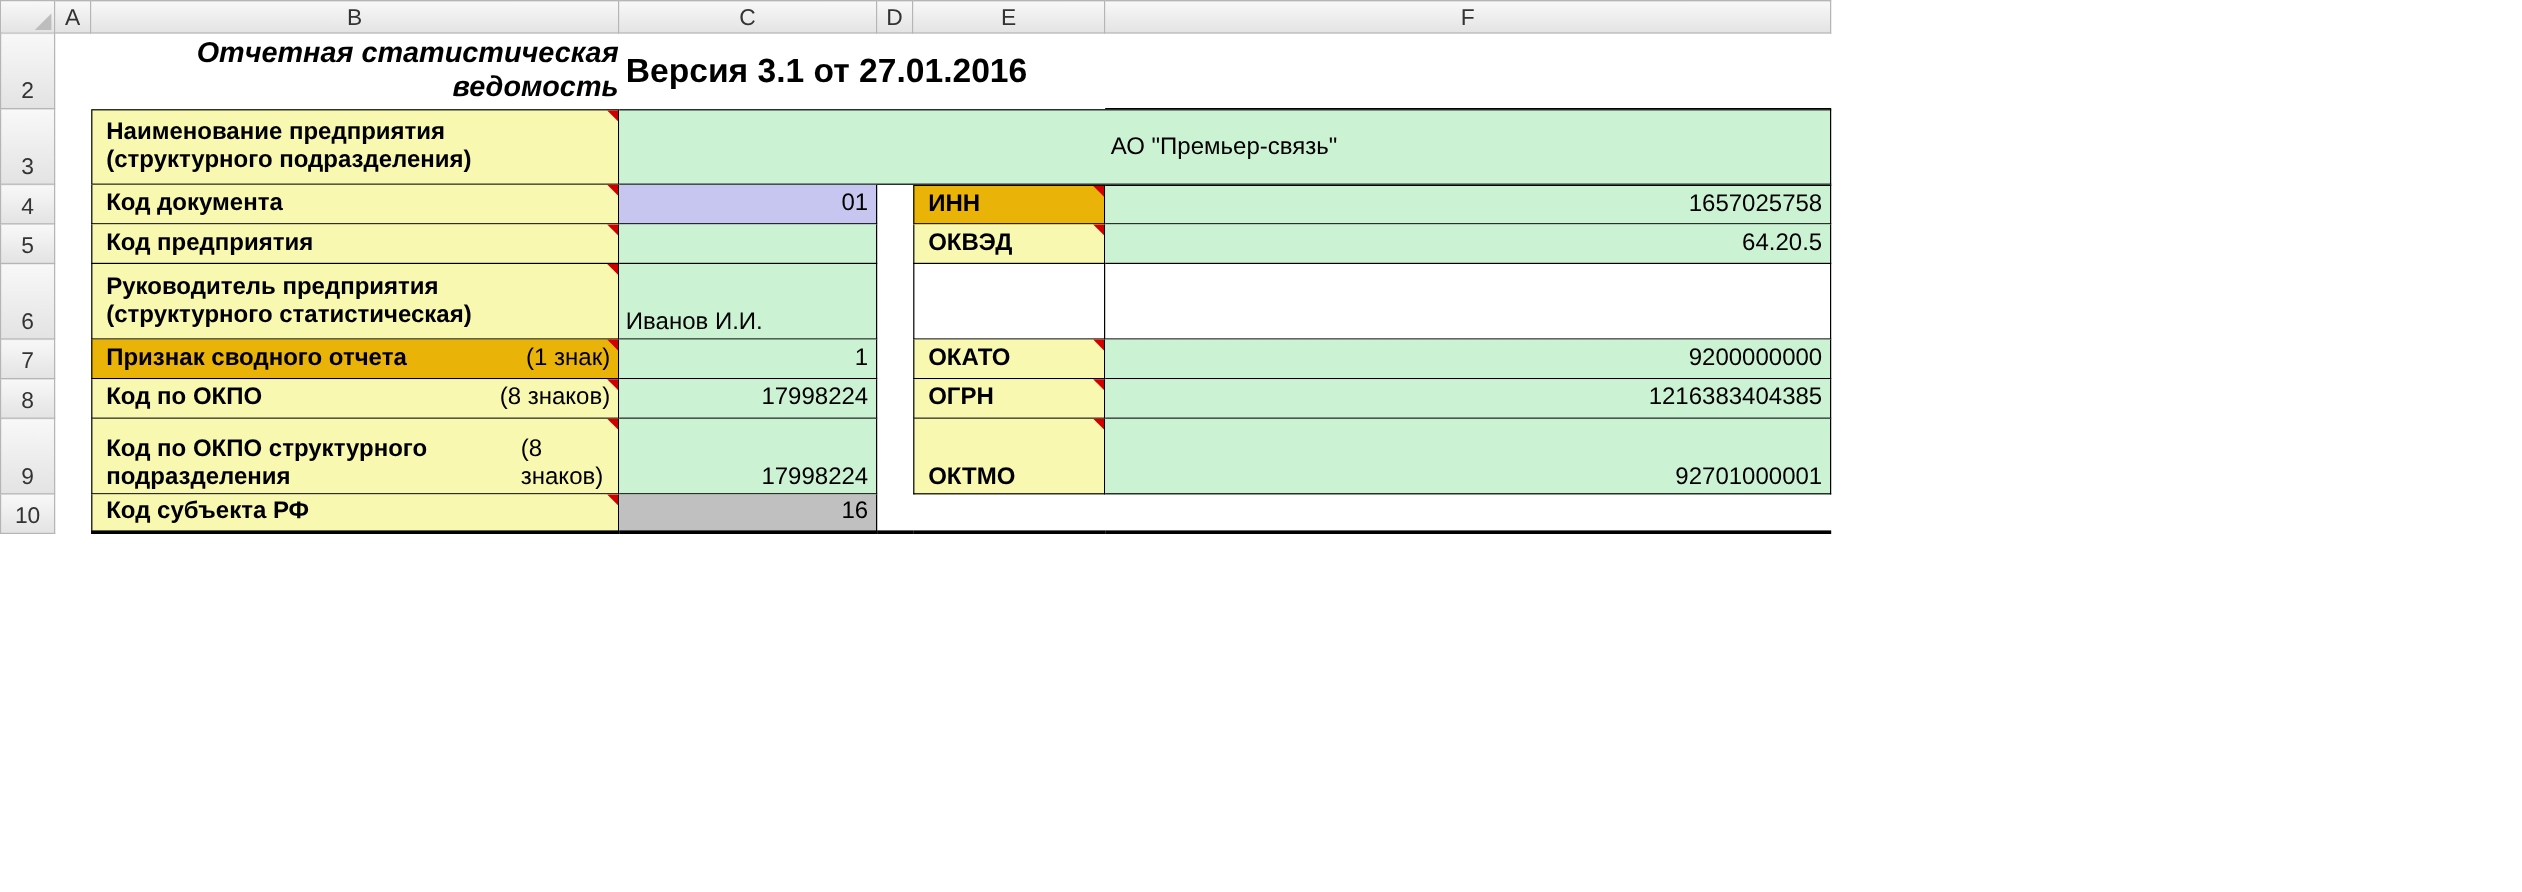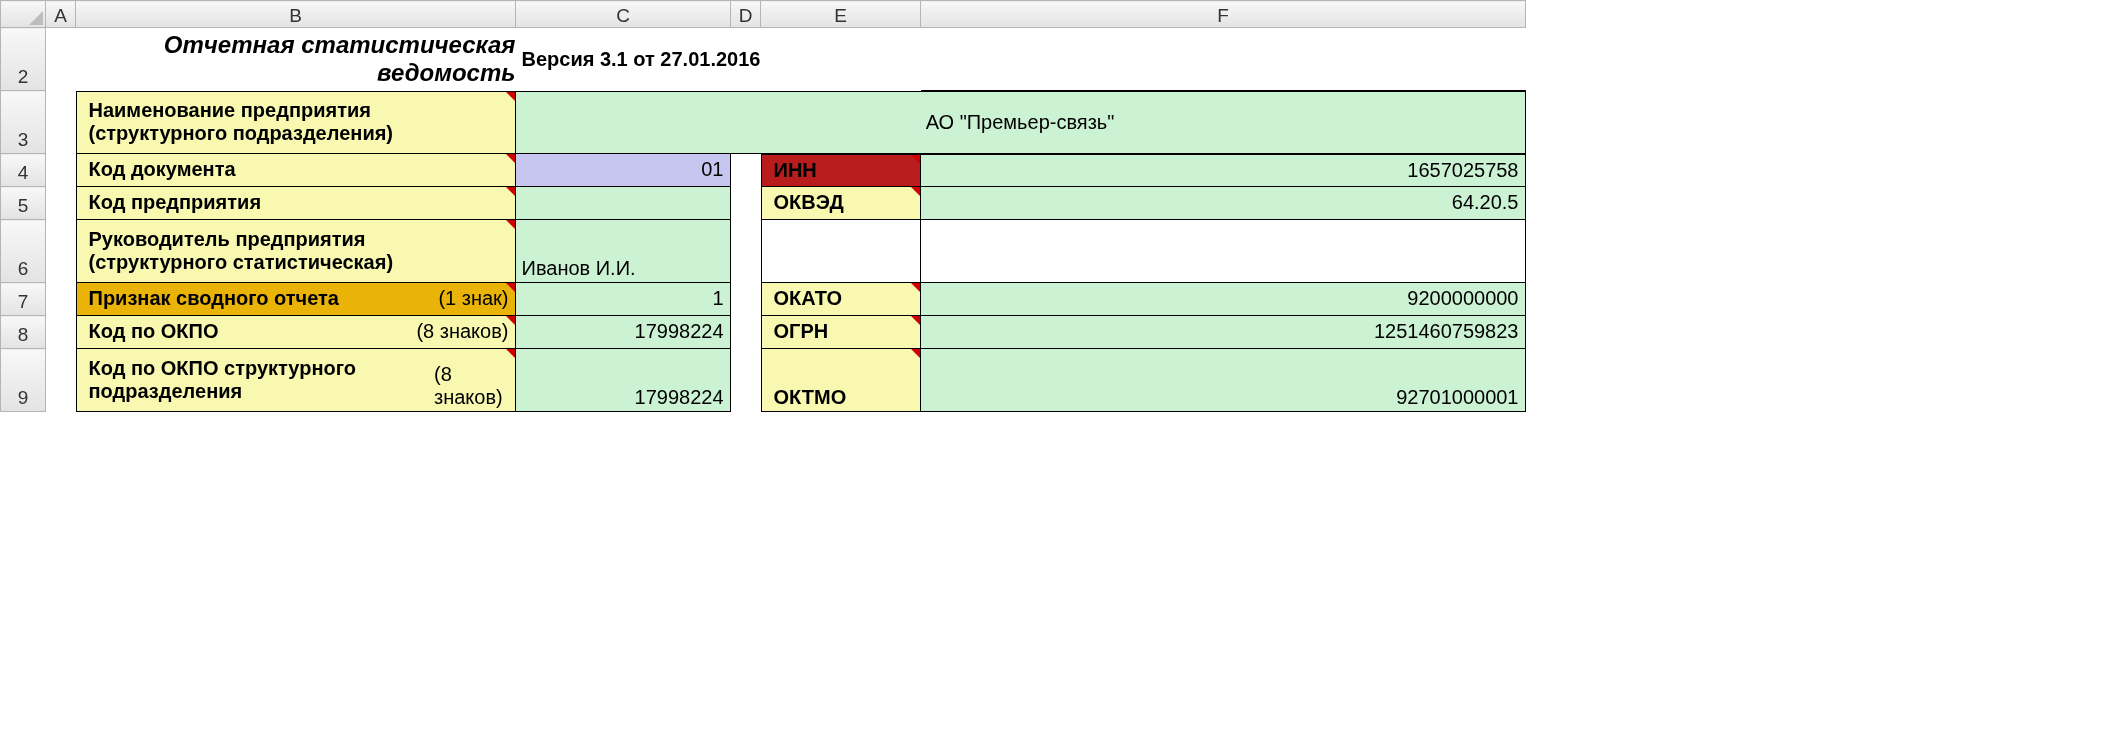--- a/index.html
+++ b/index.html
@@ -64,41 +64,41 @@
     align-items: center;
   }
   .pad { padding: 2px 6px; }
   .b-all { border: 1.5px solid #000; }
   .b-top { border-top: 1.5px solid #000; }
   .b-bot { border-bottom: 1.5px solid #000; }
   .b-lft { border-left: 1.5px solid #000; }
   .b-rgt { border-right: 1.5px solid #000; }
 
   .fill-yel   { background: #F8F8B0; }
-  .fill-yel-b { background: #b91c1c; }
+  .fill-yel-b { background: #eab308; }
   .fill-grn   { background: #CCF2D4; }
   .fill-lav   { background: #C6C6F0; }
   .fill-mau   { background: #eab308; }
   .fill-gry   { background: #C0C0C0; }
 
   .txt-r { justify-content: flex-end; }
   .txt-c { justify-content: center; text-align: center; }
 
   .title {
     font-weight: bold;
     font-style: italic;
     font-size: 24px;
     justify-content: center;
     text-align: right;
     align-items: flex-end;
     padding-bottom: 4px;
   }
   .version {
     font-weight: bold;
-    font-size: 20px;
+    font-size: 28px;
     align-items: center;
   }
   .lbl { font-weight: bold; padding-left: 12px; }
   .hint {
     font-weight: normal;
     margin-left: auto;
   }
 
   .cmt::after {
     content: "";
@@ -254,40 +254,59 @@
       </div>
     </td>
     <td class="h-std">
       <div class="cell-box b-bot b-rgt fill-grn pad txt-r">17998224</div>
     </td>
     <td class="h-std"></td>
     <td class="h-std">
       <div class="cell-box b-lft b-bot b-rgt fill-yel pad lbl cmt">ОГРН</div>
     </td>
     <td class="h-std">
-      <div class="cell-box b-bot b-rgt fill-grn pad txt-r">1251460759823</div>
+      <div class="cell-box b-bot b-rgt fill-grn pad txt-r">1216383404385</div>
     </td>
   </tr>
 
   <tr>
     <td class="row-header h-9"><span>9</span></td>
     <td class="h-9"></td>
     <td class="h-9">
-      <div class="cell-box b-lft b-bot b-rgt fill-yel pad lbl cmt" style="align-items:center;">
+      <div class="cell-box b-lft b-bot b-rgt fill-yel pad lbl cmt" style="align-items:flex-end;">
         <span>Код по ОКПО  структурного подразделения</span>
         <span class="hint" style="align-self:flex-end;">(8 знаков)</span>
       </div>
     </td>
     <td class="h-9">
       <div class="cell-box b-bot b-rgt fill-grn pad txt-r" style="align-items:flex-end;">17998224</div>
     </td>
     <td class="h-9"></td>
     <td class="h-9">
       <div class="cell-box b-lft b-bot b-rgt fill-yel pad lbl cmt" style="align-items:flex-end;">ОКТМО</div>
     </td>
     <td class="h-9">
       <div class="cell-box b-bot b-rgt fill-grn pad txt-r" style="align-items:flex-end;">92701000001</div>
     </td>
   </tr>
 
+  <tr>
+    <td class="row-header h-std"><span>10</span></td>
+    <td class="h-std"></td>
+    <td class="h-std">
+      <div class="cell-box b-lft b-bot b-rgt fill-yel pad lbl cmt" style="border-bottom:3px solid #000;">Код субъекта РФ</div>
+    </td>
+    <td class="h-std">
+      <div class="cell-box b-bot b-rgt fill-gry pad txt-r" style="border-bottom:3px solid #000;">16</div>
+    </td>
+    <td class="h-std">
+          <div class="cell-box" style="border-bottom:3px solid #000;"></div>
+        </td>
+    <td class="h-std">
+          <div class="cell-box" style="border-bottom:3px solid #000;"></div>
+        </td>
+    <td class="h-std">
+          <div class="cell-box" style="border-bottom:3px solid #000;"></div>
+        </td>
+  </tr>
 
 </tbody>
   </table>
 
 </body></html>

